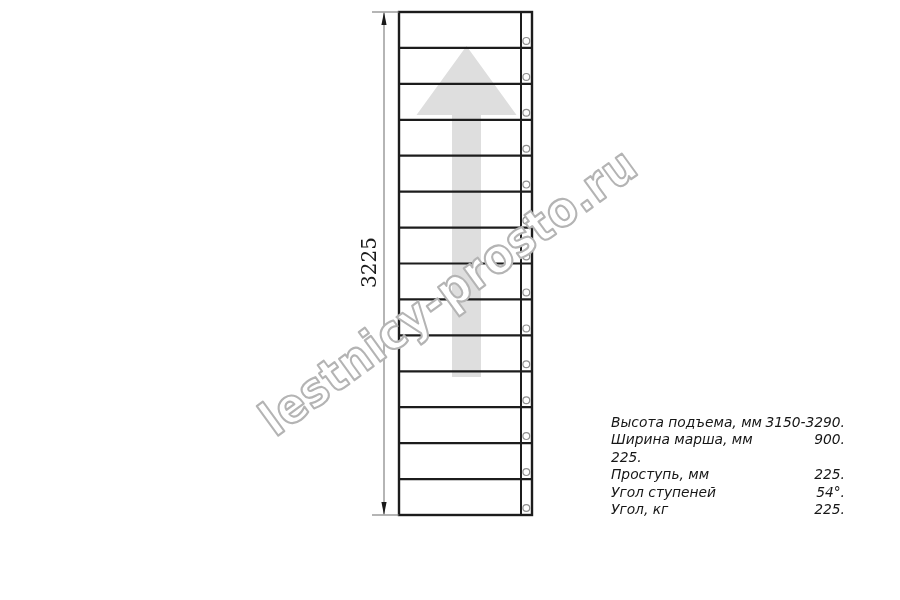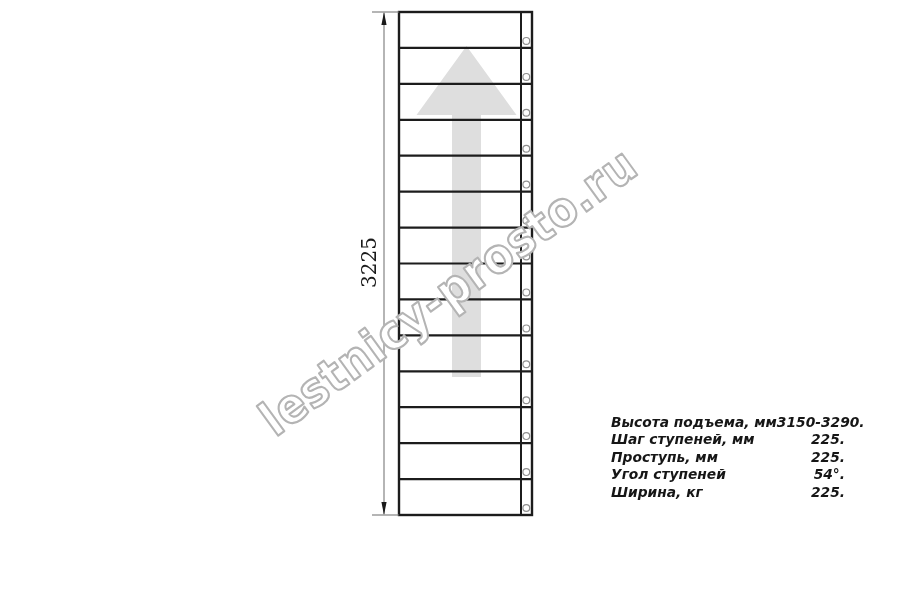--- a/index.html
+++ b/index.html
@@ -37,21 +37,20 @@
   .specs {
     position: absolute;
     left: 611px;
     top: 414px;
     width: 234px;
     font-style: italic;
     font-size: 13.8px;
     line-height: 17.4px;
     color: #161616;
     white-space: nowrap;
-    font-weight: bold;
   }
   .spec-row {
     display: flex;
     justify-content: space-between;
   }
   .spec-value {
     text-align: left;
   }
 </style>
 </head>
@@ -114,29 +113,32 @@
 
     <text class="watermark" transform="translate(458,305) rotate(-36)" text-anchor="middle" textLength="452" lengthAdjust="spacingAndGlyphs" stroke="#b4b4b4">lestnicy-prosto.ru</text>
   </svg>
 
   <div class="specs">
     <div class="spec-row">
       <span class="spec-label">Высота подъема, мм</span>
       <span class="spec-value">3150-3290.</span>
     </div>
     <div class="spec-row">
-      <span class="spec-label">Шаг ступеней, мм</span>
+      <span class="spec-label">Ширина марша, мм</span>
+      <span class="spec-value">900.</span>
+    </div>
+    <div class="spec-row">
       <span class="spec-value">225.</span>
     </div>
     <div class="spec-row">
       <span class="spec-label">Проступь, мм</span>
       <span class="spec-value">225.</span>
     </div>
     <div class="spec-row">
       <span class="spec-label">Угол ступеней</span>
       <span class="spec-value">54°.</span>
     </div>
     <div class="spec-row">
-      <span class="spec-label">Ширина, кг</span>
+      <span class="spec-label">Угол, кг</span>
       <span class="spec-value">225.</span>
     </div>
   </div>
 </div>
 
 </body></html>

